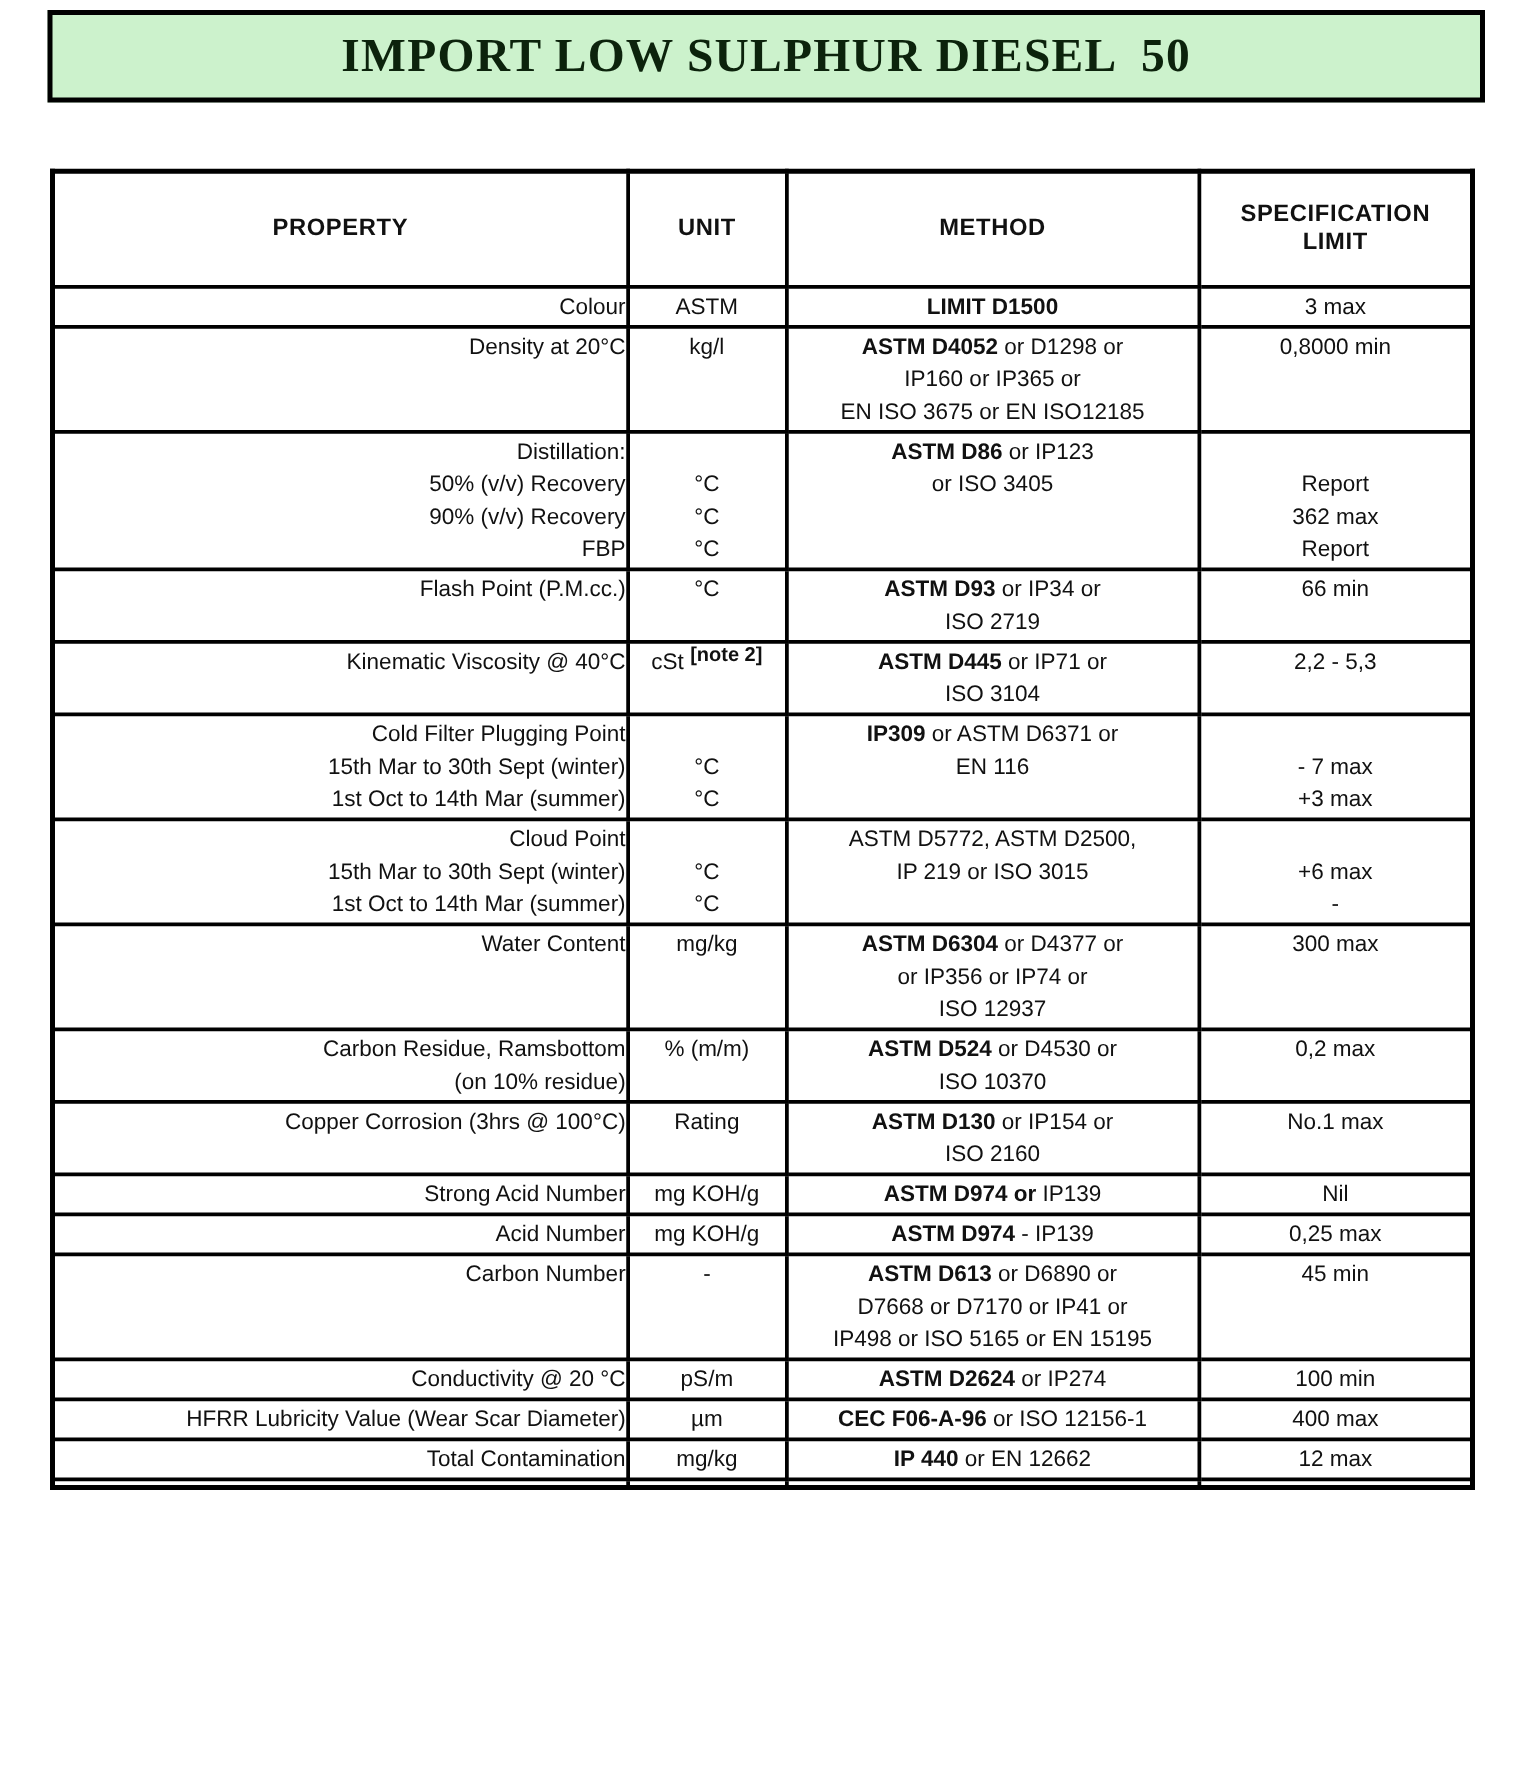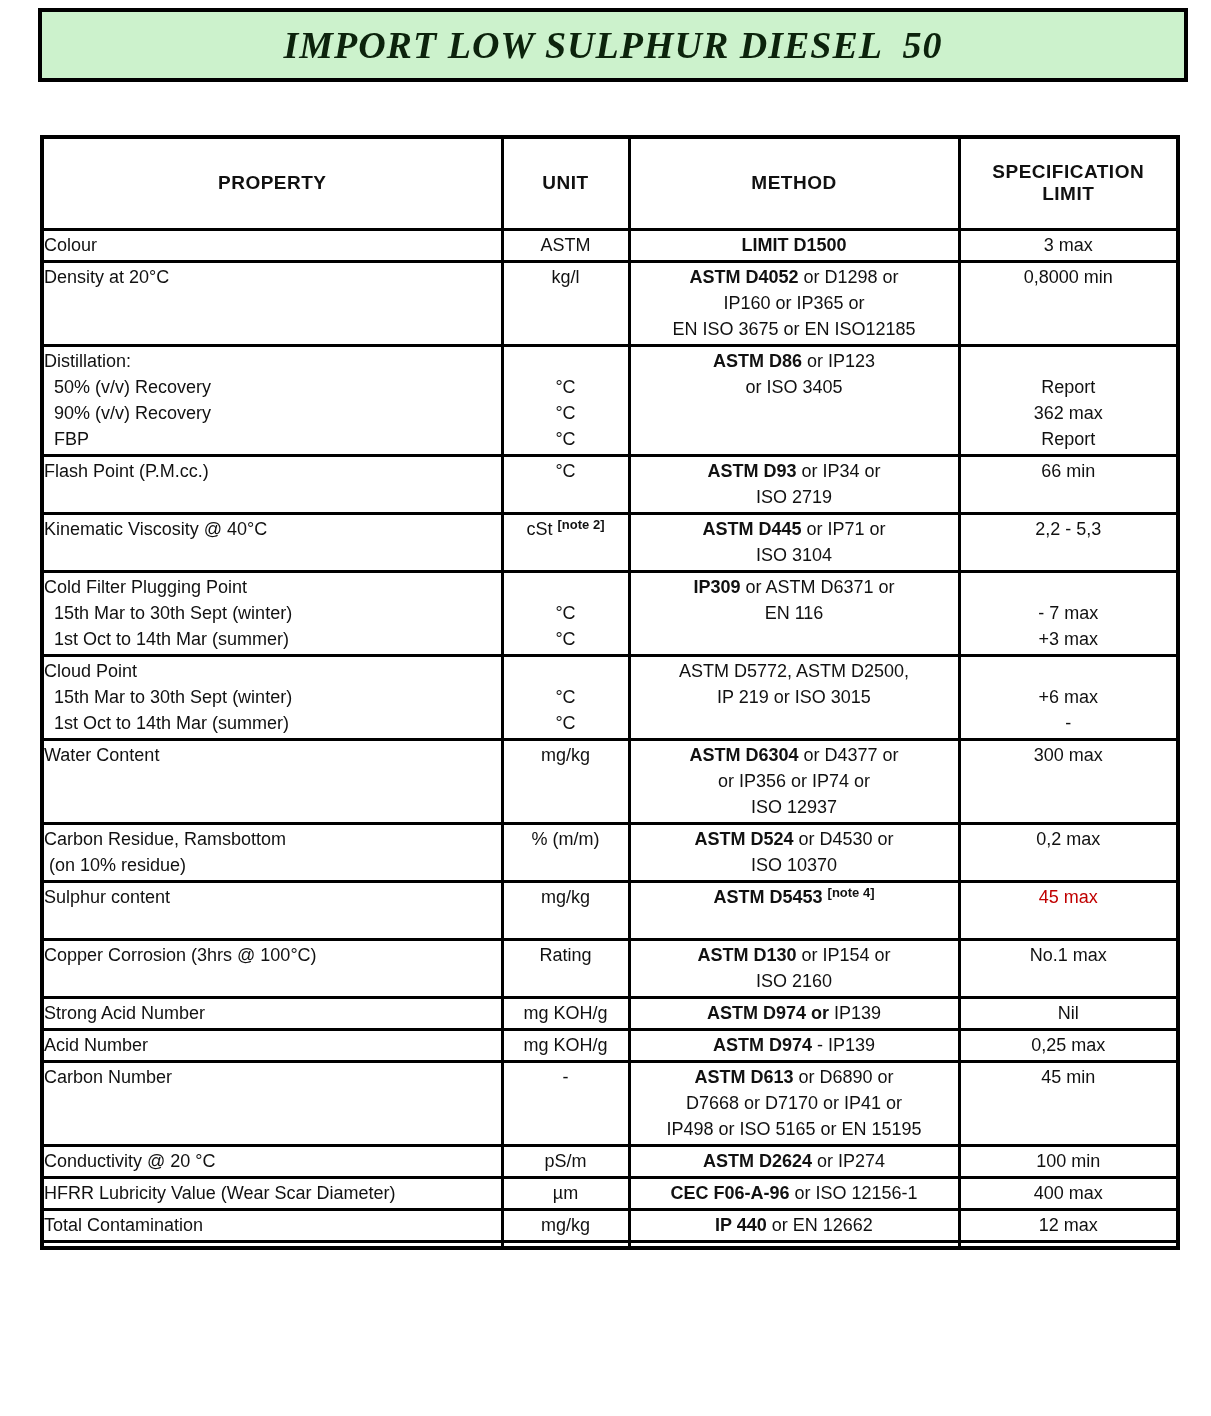--- a/index.html
+++ b/index.html
@@ -50,44 +50,44 @@
   }
   table.spec thead th {
     height: 86px;
     vertical-align: middle;
     text-align: center;
     font-size: 19px;
     font-weight: bold;
     white-space: pre-line;
     letter-spacing: 0.5px;
   }
-  td.property { text-align: left; padding-left: 8px; }
+  td.property { text-align: right; padding-left: 8px; }
   td.unit, td.method, td.limit { text-align: center; }
   .line {
     min-height: 26px;
     line-height: 26px;
     font-size: 18px;
     white-space: pre-wrap;
   }
   .b { font-weight: bold; }
   .sup {
     font-weight: bold;
-    font-size: 13px;
+    font-size: 16px;
     position: relative;
     top: -6px;
     letter-spacing: 0;
     text-align: center;
   }
 </style>
 </head>
 <body>
 
 <div class="page">
 
-  <div class="banner" style="background: rgb(204, 242, 204); border-color: rgb(0, 0, 0); font-style: italic;">
+  <div class="banner" style="background: rgb(204, 242, 204); border-color: rgb(0, 0, 0);">
     <span class="banner-text" style="color: rgb(12, 35, 12);">IMPORT LOW SULPHUR DIESEL  50</span>
   </div>
 
   <table class="spec">
     <colgroup>
       <col class="c-property">
       <col class="c-unit">
       <col class="c-method">
       <col class="c-limit">
     </colgroup>
@@ -254,35 +254,20 @@
           <td class="method">
             <div class="line"><span class="b">ASTM D524</span><span> or D4530 or</span></div>
             <div class="line"><span>ISO 10370</span></div>
           </td>
           <td class="limit">
             <div class="line"><span>0,2 max</span></div>
           </td>
         </tr>
         <tr>
           <td class="property">
-            <div class="line"><span>Sulphur content</span></div>
-            <div class="line"></div>
-          </td>
-          <td class="unit">
-            <div class="line"><span>mg/kg</span></div>
-          </td>
-          <td class="method">
-            <div class="line"><span class="b">ASTM D5453</span><span> </span><span class="sup">[note 4]</span></div>
-          </td>
-          <td class="limit">
-            <div class="line" style="color: rgb(192, 0, 0);"><span>45 max</span></div>
-          </td>
-        </tr>
-        <tr>
-          <td class="property">
             <div class="line"><span>Copper Corrosion (3hrs @ 100°C)</span></div>
           </td>
           <td class="unit">
             <div class="line"><span>Rating</span></div>
           </td>
           <td class="method">
             <div class="line"><span class="b">ASTM D130</span><span> or IP154 or</span></div>
             <div class="line"><span>ISO 2160</span></div>
           </td>
           <td class="limit">

